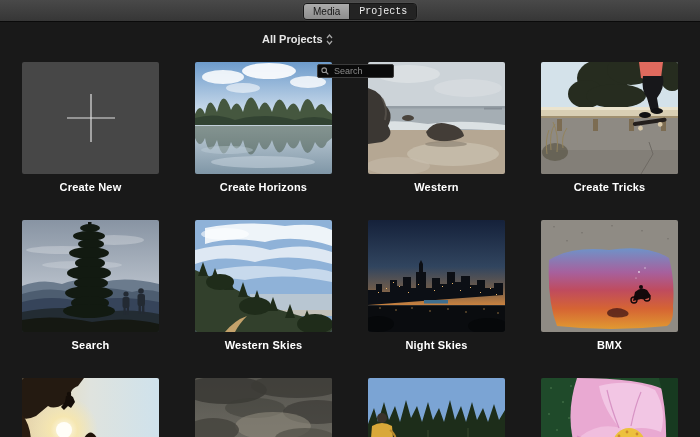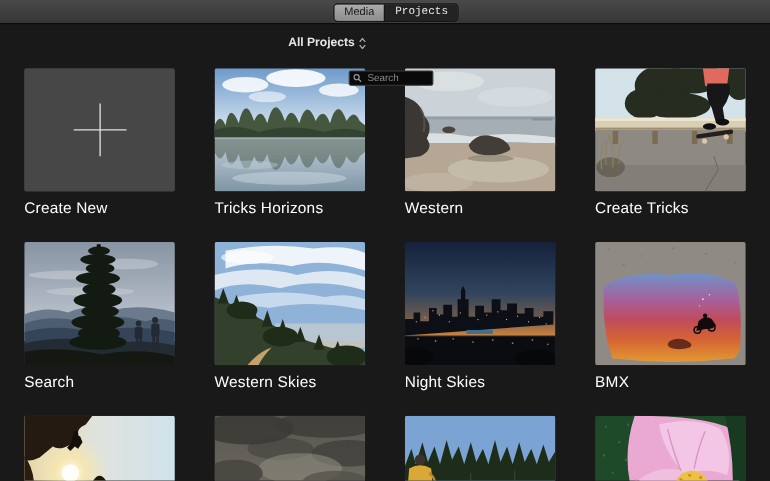--- a/index.html
+++ b/index.html
@@ -28,21 +28,21 @@
                    color:#cccccc;font-size:9px;font-family:"Liberation Sans","DejaVu Sans",sans-serif;}
   .searchbox input::placeholder{color:#8b8b8b;}
 
   
   .grid{padding-left:22px;display:grid;grid-template-columns:repeat(4,137px);
         column-gap:36px;row-gap:26px;}
   .tile{width:137px;}
   .thumb{width:137px;height:112px;border-radius:2px;overflow:hidden;background:#2a2a2a;}
   .thumb svg{display:block;width:100%;height:100%;}
   .thumb.create{background:#474747;display:flex;align-items:center;justify-content:center;}
-  .tile-label{margin-top:7px;height:13px;font-size:14px;font-weight:400;
+  .tile-label{margin-top:7px;height:13px;text-align:center;font-size:11px;font-weight:700;
               color:#ffffff;letter-spacing:.2px;white-space:nowrap;}
 </style>
 </head>
 <body>
 
 <div class="app">
 
   <div class="titlebar">
     <div class="segmented">
       <div class="seg selected">Media</div>
@@ -100,21 +100,21 @@
           <path d="M0,64 V52 Q5,40 10,52 Q14,30 22,50 Q28,24 36,48 Q42,34 48,50 Q55,22 64,48 Q70,32 77,50 Q84,26 92,48 Q99,34 105,50 Q112,25 120,48 Q127,36 132,48 L137,52 V64 Z" fill="#45573f"></path>
           <path d="M0,64 V56 Q20,50 40,58 Q70,50 100,58 Q120,52 137,58 V64 Z" fill="#2f4030" opacity=".85"></path>
           <rect y="63" width="137" height="49" fill="url(#chwat)"></rect>
           <g transform="translate(0,128) scale(1,-1)" opacity=".45">
             <path d="M0,64 V52 Q5,40 10,52 Q14,30 22,50 Q28,24 36,48 Q42,34 48,50 Q55,22 64,48 Q70,32 77,50 Q84,26 92,48 Q99,34 105,50 Q112,25 120,48 Q127,36 132,48 L137,52 V64 Z" fill="#3a4c38"></path>
           </g>
           <ellipse cx="68" cy="100" rx="52" ry="6" fill="#ccd8e1" opacity=".5"></ellipse>
           <ellipse cx="32" cy="88" rx="26" ry="4" fill="#c3d2dc" opacity=".4"></ellipse>
         </svg>
       </div>
-      <div class="tile-label">Tricks Horizons</div>
+      <div class="tile-label">Create Horizons</div>
     </div>
 
     <div class="tile">
       <div class="thumb">
         <svg viewBox="0 0 137 112" preserveAspectRatio="none">
           <rect width="137" height="52" fill="#ccd3d8"></rect>
           <ellipse cx="40" cy="12" rx="32" ry="9" fill="#dde2e5" opacity=".8"></ellipse>
           <ellipse cx="100" cy="26" rx="34" ry="9" fill="#d8dde1" opacity=".7"></ellipse>
           <rect y="44" width="137" height="26" fill="#a5aeb4"></rect>
           <rect y="44" width="137" height="2.5" fill="#959ea5"></rect>

